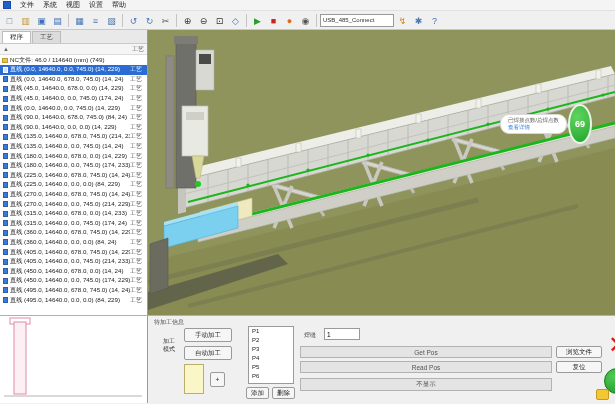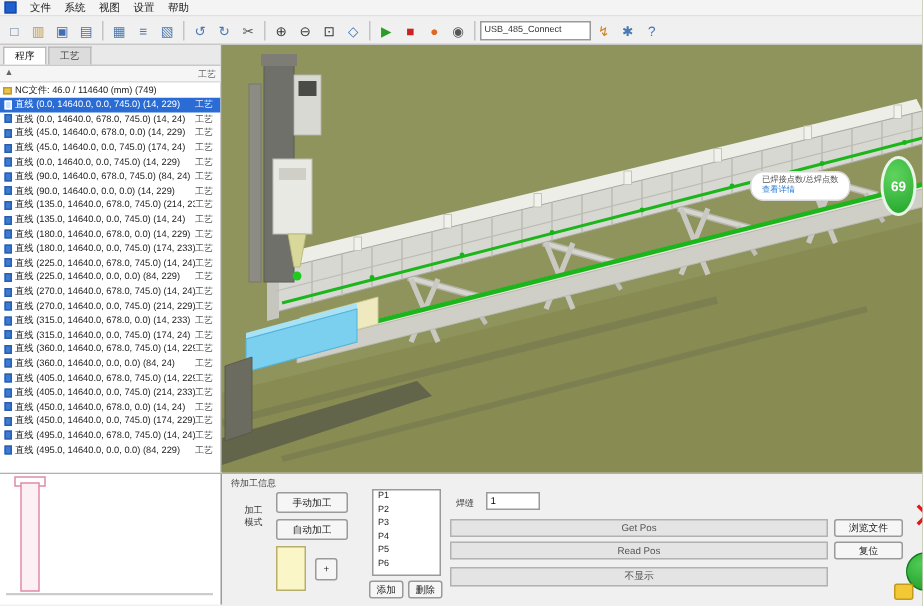--- a/index.html
+++ b/index.html
@@ -43,21 +43,21 @@
 
   
   .viewport { position:relative; flex:1; overflow:hidden; background:#8f935c; }
   .viewport svg { position:absolute; left:0; top:0; }
   .badge { position:absolute; left:352px; top:74px; display:flex; align-items:center; }
   .badge-pill { background:#ffffff; border:1px solid #d8d8d8; border-radius:9px; padding:2px 7px; line-height:1.25; }
   .badge-l1 { font-size:5.5px; color:#555; white-space:nowrap; }
   .badge-l2 { font-size:5.5px; color:#2a7bd5; white-space:nowrap; }
   .badge-circle { width:24px; height:40px; border-radius:50%; background:radial-gradient(circle at 35% 30%, #5fd45f, #23a52c);
                   border:2px solid #e7f6e7; color:#fff; font-size:9px; font-weight:bold;
-                  display:flex; align-items:center; justify-content:center; margin-left:20px; }
+                  display:flex; align-items:center; justify-content:center; margin-left:1px; }
 
   
   .bottom { display:flex; height:88px; border-top:1px solid #b0b0b0; }
   .mini-panel { width:148px; background:#fff; border-right:1px solid #9a9a9a; position:relative; }
   .control-panel { position:relative; flex:1; background:#f0f0f0; }
   .cp-label { position:absolute; font-size:6px; color:#444; white-space:nowrap; }
   .cp-btn { position:absolute; font-size:6.5px; background:#f6f6f6; border:1px solid #9a9a9a; border-radius:2px;
             color:#222; text-align:center; cursor:default; display:flex; align-items:center; justify-content:center; }
   .cp-bar { position:absolute; background:#e4e4e4; border:1px solid #b2b2b2; font-size:6.5px; color:#555;
             display:flex; align-items:center; justify-content:center; }

